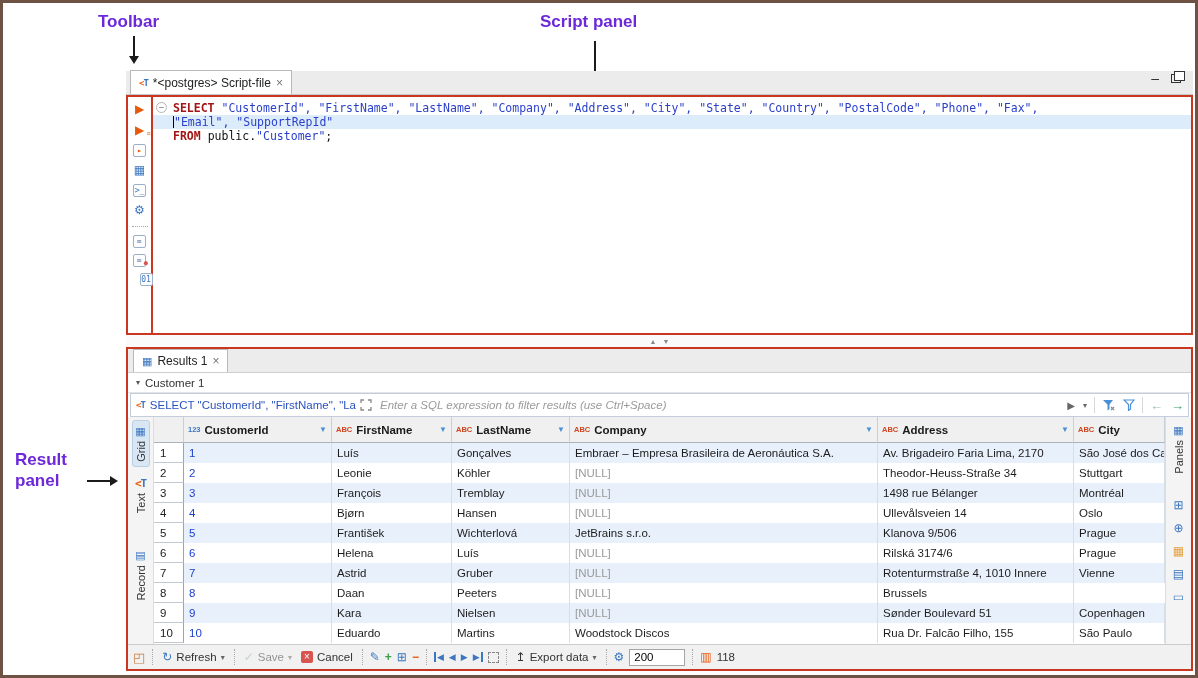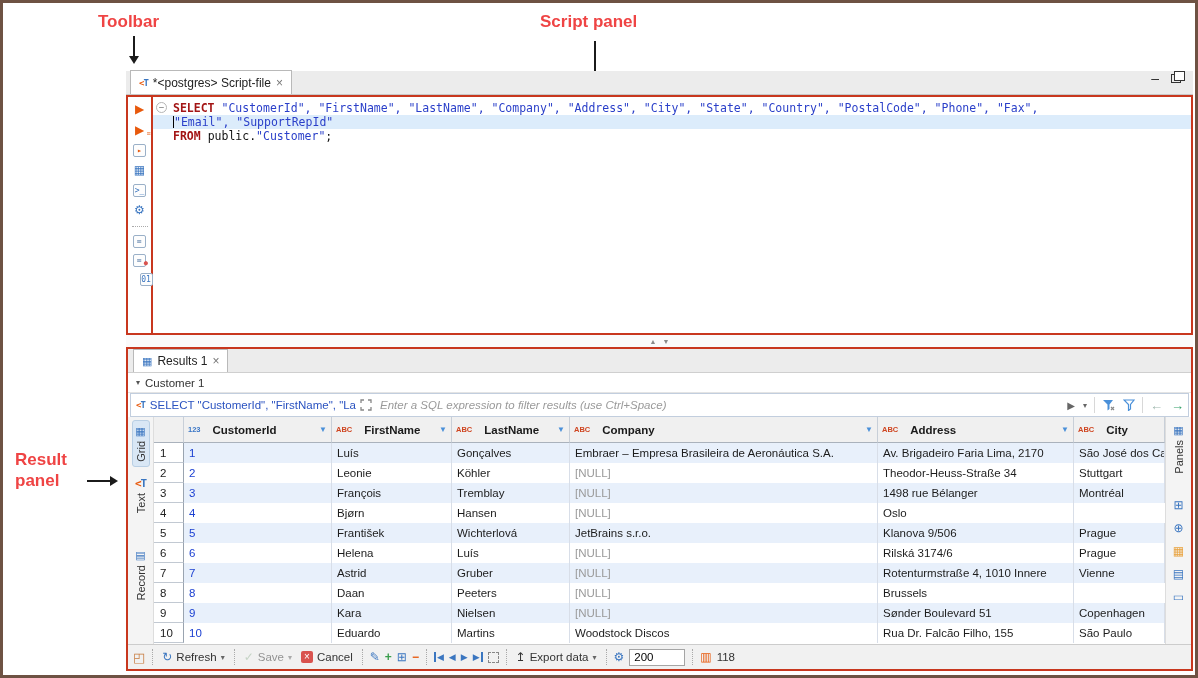--- a/index.html
+++ b/index.html
@@ -1,21 +1,21 @@
 <!DOCTYPE html>
 <html><head>
 <meta charset="utf-8">
 <style>
   * { box-sizing: border-box; margin: 0; padding: 0; }
   html,body { background:#fff; }
   body { font-family:"Liberation Sans", sans-serif; }
   .frame { position:relative; width:1198px; height:678px; border:3px solid #6e5243; background:#fff; overflow:hidden; }
 
   
-  .ann { position:absolute; font-size:17px; font-weight:bold; color:#ef4444; }
+  .ann { position:absolute; font-size:17px; font-weight:bold; color:#6d28d9; }
   .ann-toolbar { left:95px; top:9px; }
   .ann-script { left:537px; top:9px; }
   .ann-result { left:12px; top:446px; width:68px; line-height:21px; }
   .v-arrow { position:absolute; width:2px; background:#1b1b1b; }
   .v-arrow::after { content:""; position:absolute; bottom:-7px; left:-4px; border:5px solid transparent; border-top:8px solid #1b1b1b; }
   .h-arrow { position:absolute; height:2px; background:#1b1b1b; }
   .h-arrow::after { content:""; position:absolute; right:-8px; top:-4px; border:5px solid transparent; border-left:8px solid #1b1b1b; }
 
   
   .tabbar { position:absolute; left:123px; top:68px; width:1067px; height:24px; background:#ececec; border-bottom:1px solid #c9c9c9; display:flex; align-items:flex-end; }
@@ -71,21 +71,21 @@
   .side-strip.right { border-left:1px solid #ddd; }
   .v-tab { display:flex; flex-direction:column; align-items:center; gap:3px; padding:4px 2px; border-radius:3px; cursor:pointer; margin-bottom:6px; }
   .v-tab.sel { background:#d9e7f5; border:1px solid #b9cfe4; }
   .vtext { writing-mode:vertical-rl; transform:rotate(180deg); font-size:11px; color:#333; }
   .v-ico { font-size:11px; }
   .r-ico { font-size:12px; margin-bottom:9px; cursor:pointer; }
 
   .grid-area { flex:1; overflow:hidden; display:flex; flex-direction:column; }
   .g-head, .g-row { display:grid; grid-template-columns:30px 148px 120px 118px 308px 196px minmax(0,1fr); }
   .g-head { height:26px; background:#f0f0f0; flex:none; }
-  .h-cell { display:flex; align-items:center; gap:12px; padding:0 4px; border-right:1px solid #c8cfd8; border-bottom:1px solid #aab2bc; overflow:hidden; white-space:nowrap; cursor:pointer; }
+  .h-cell { display:flex; align-items:center; gap:4px; padding:0 4px; border-right:1px solid #c8cfd8; border-bottom:1px solid #aab2bc; overflow:hidden; white-space:nowrap; cursor:pointer; }
   .h-corner { border-right:1px solid #c8cfd8; border-bottom:1px solid #aab2bc; background:#f0f0f0; }
   .type-ico { font-size:7.5px; font-weight:bold; letter-spacing:0; flex:none; }
   .t-num { color:#3a76c6; } .t-str { color:#cf4520; }
   .h-name { font-size:11.5px; color:#1a1a1a; flex:1; overflow:hidden;font-weight:bold; }
   .h-caret { color:#4a90d9; font-size:8px; flex:none; }
   .g-row { height:20px; background:#fff; }
   .g-row.alt { background:#e8f0fb; }
   .rn-cell { background:#fff; border-right:1px solid #9aa4b0; border-bottom:1px solid #c2c9d2; font-size:11.5px; color:#222; padding-left:6px; display:flex; align-items:center; cursor:pointer; }
   .g-cell { font-size:11.5px; color:#1c1c1c; padding:0 5px; border-right:1px solid #d8dee8; display:flex; align-items:center; white-space:nowrap; overflow:hidden; cursor:default; }
   .g-cell.c-num { color:#1a3fd1; }
@@ -284,20 +284,21 @@
               <div class="g-cell c-null">[NULL]</div>
               <div class="g-cell">1498 rue Bélanger</div>
               <div class="g-cell">Montréal</div>
             </div>
             <div class="g-row">
               <div class="rn-cell">4</div>
               <div class="g-cell c-num">4</div>
               <div class="g-cell">Bjørn</div>
               <div class="g-cell">Hansen</div>
               <div class="g-cell c-null">[NULL]</div>
+              <div class="g-cell">Ullevålsveien 14</div>
               <div class="g-cell">Oslo</div>
             </div>
             <div class="g-row alt">
               <div class="rn-cell">5</div>
               <div class="g-cell c-num">5</div>
               <div class="g-cell">František</div>
               <div class="g-cell">Wichterlová</div>
               <div class="g-cell">JetBrains s.r.o.</div>
               <div class="g-cell">Klanova 9/506</div>
               <div class="g-cell">Prague</div>

